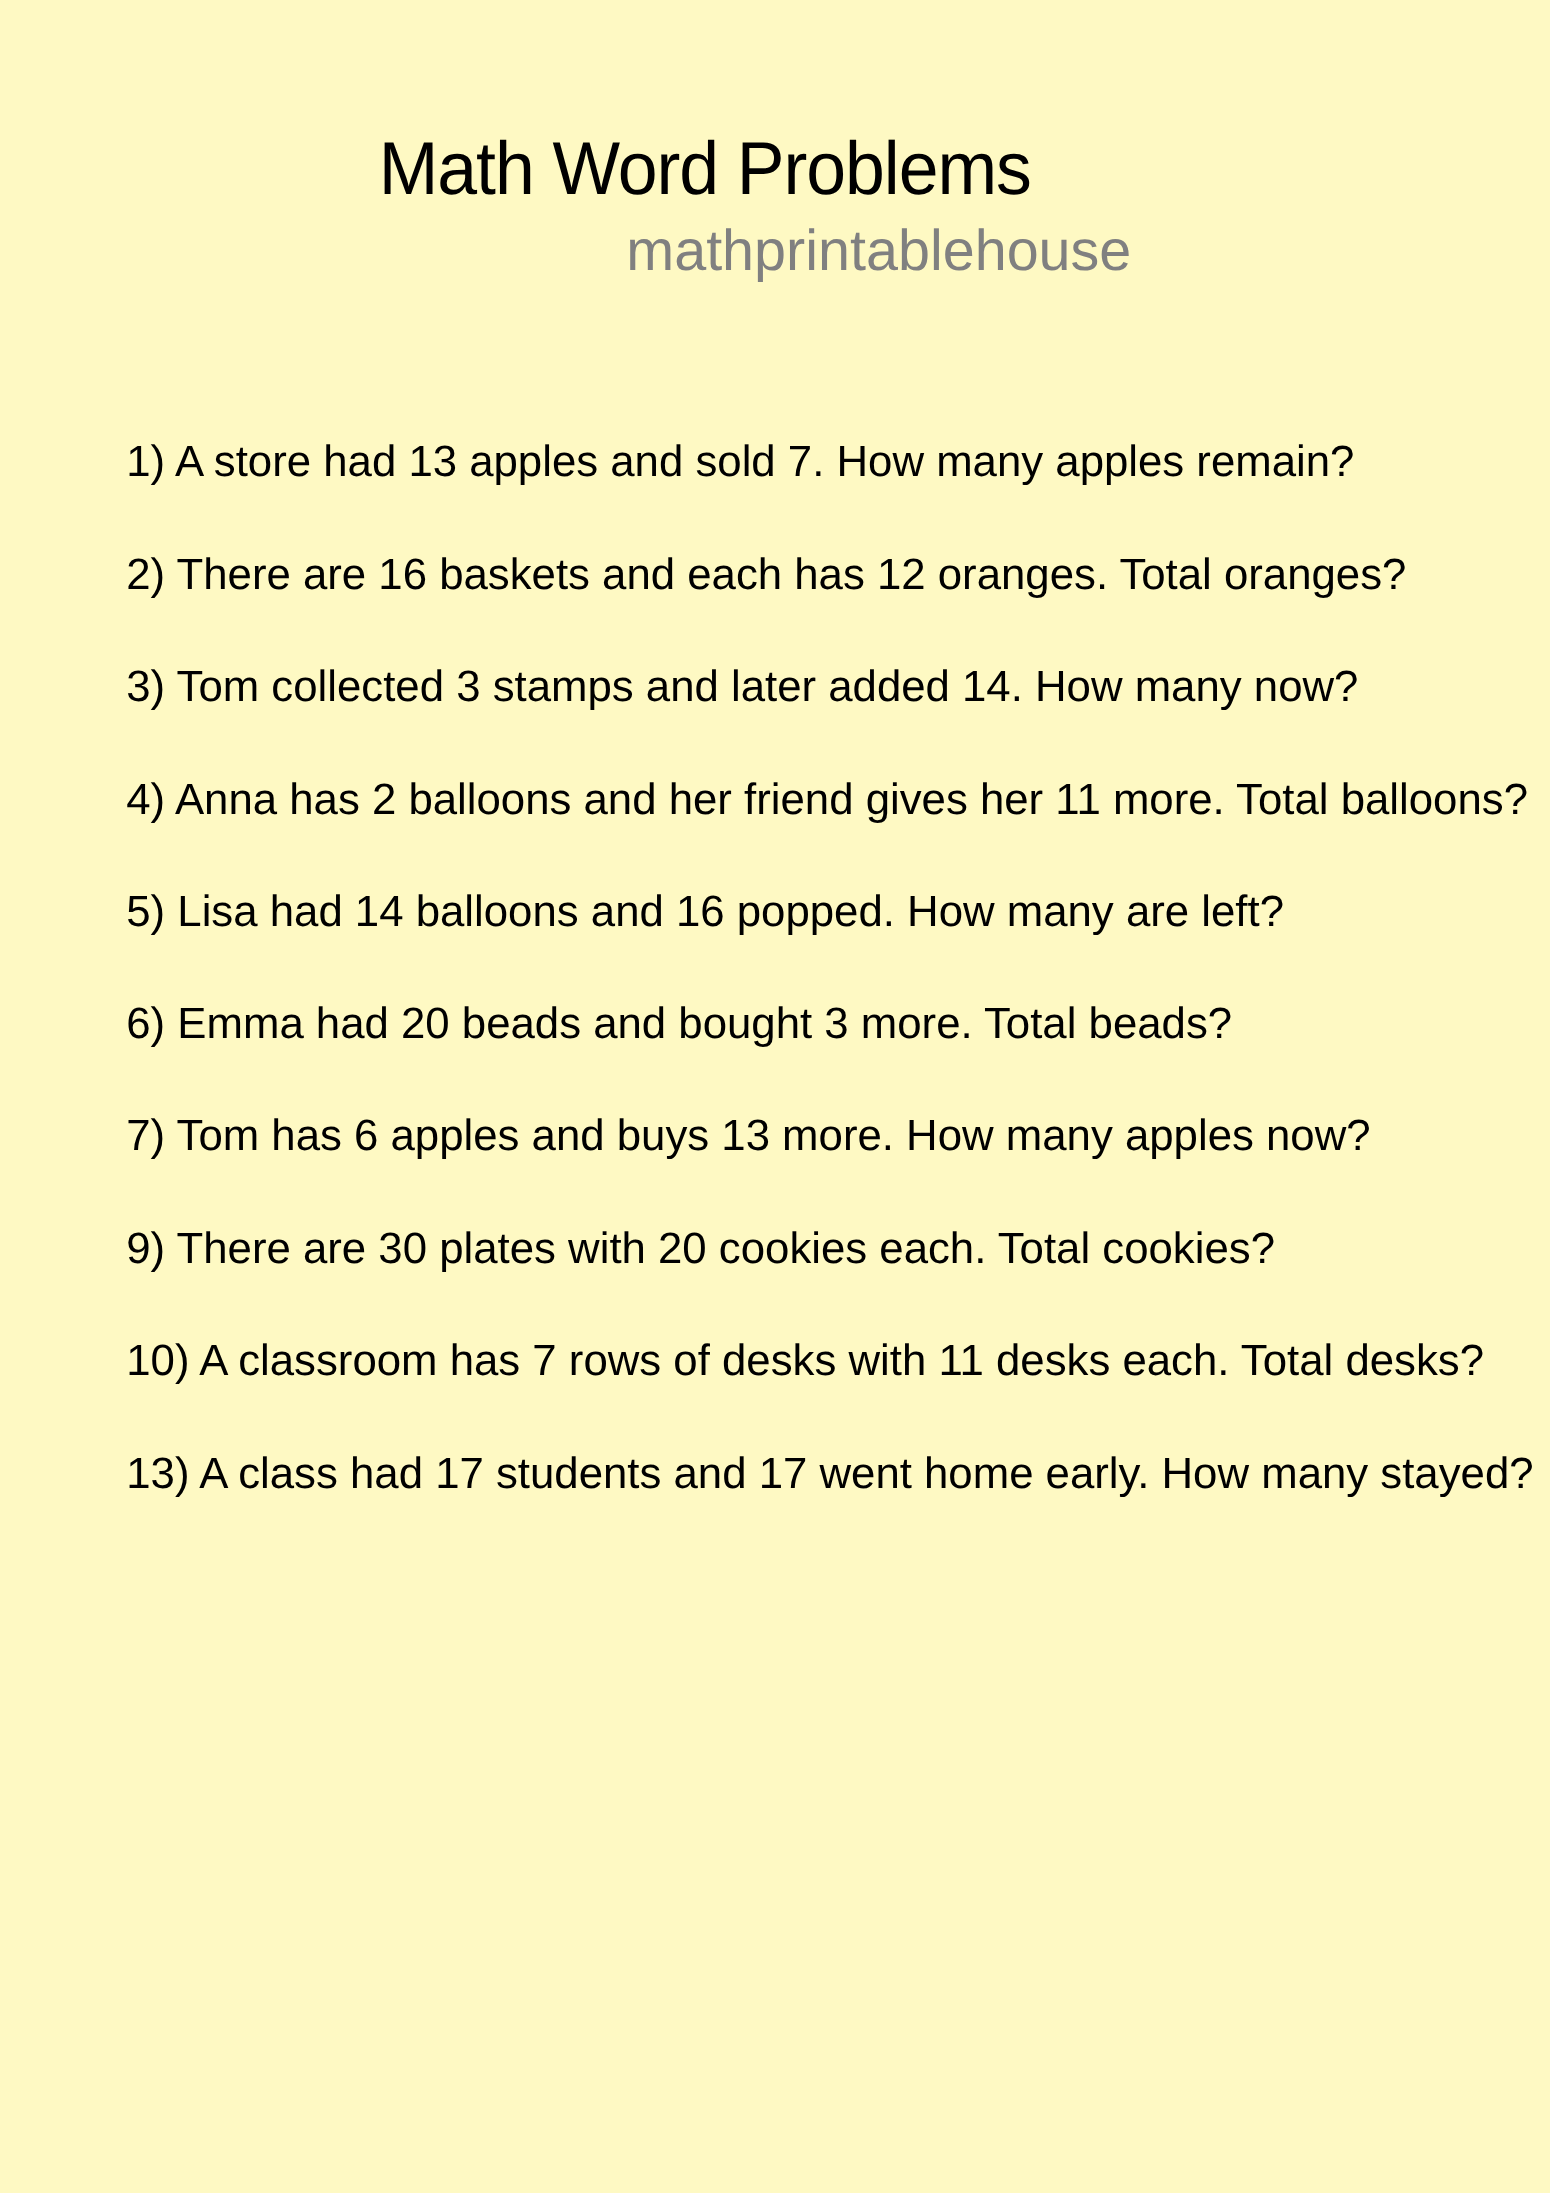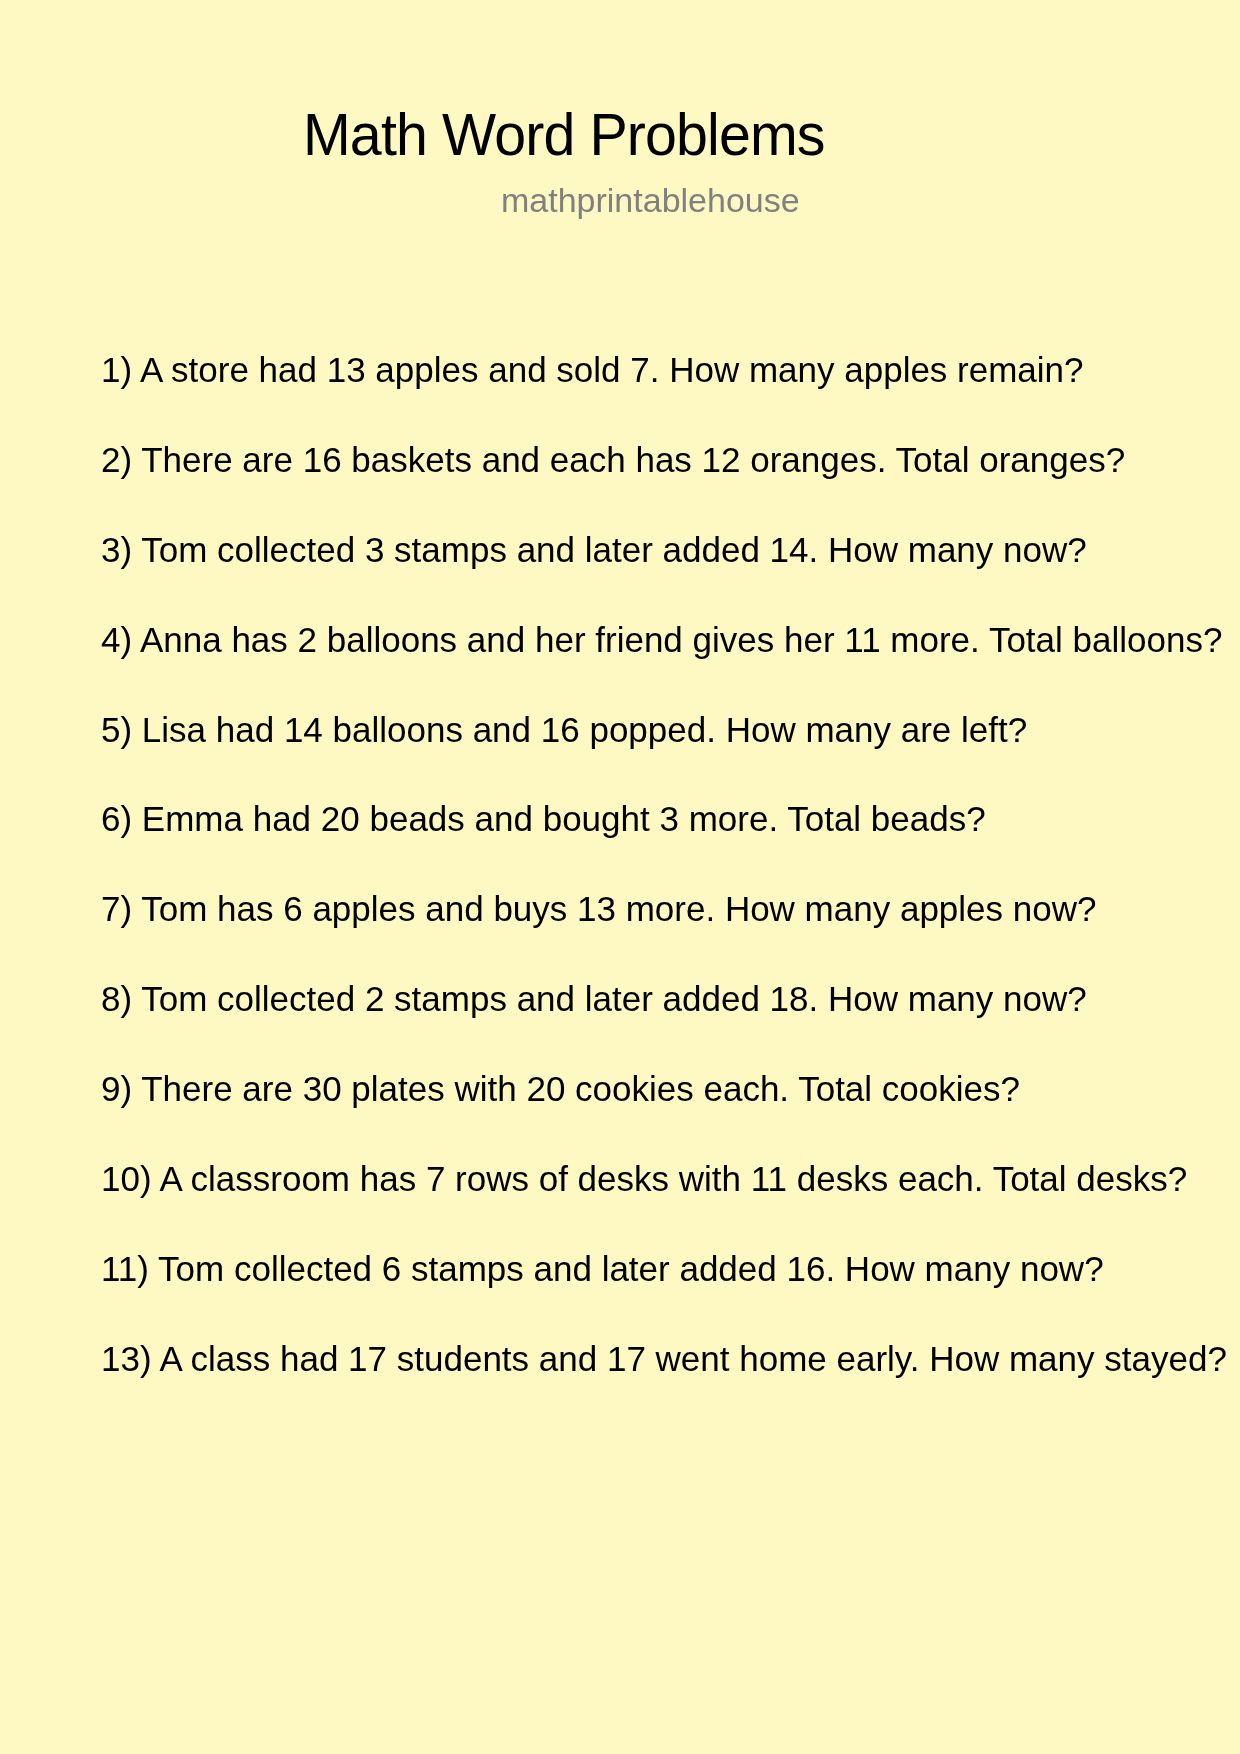--- a/index.html
+++ b/index.html
@@ -33,21 +33,21 @@
       letter-spacing: -0.9px;
       margin: 0;
       font-weight: normal;
       transform-origin: left top;
       transform: scaleX(0.955);
     }
     .subtitle {
       position: absolute;
       left: 501px;
       top: 180px;
-      font-size: 34px;
+      font-size: 46px;
       line-height: 40px;
       color: #808080;
       white-space: nowrap;
       margin: 0;
     }
     .problems {
       position: absolute;
       left: 101px;
       top: 350px;
       width: 1139px;
@@ -71,19 +71,17 @@
   <div class="subtitle">mathprintablehouse</div>
 
   <ul class="problems">
     <li class="problem">1) A store had 13 apples and sold 7. How many apples remain?</li>
     <li class="problem">2) There are 16 baskets and each has 12 oranges. Total oranges?</li>
     <li class="problem">3) Tom collected 3 stamps and later added 14. How many now?</li>
     <li class="problem">4) Anna has 2 balloons and her friend gives her 11 more. Total balloons?</li>
     <li class="problem">5) Lisa had 14 balloons and 16 popped. How many are left?</li>
     <li class="problem">6) Emma had 20 beads and bought 3 more. Total beads?</li>
     <li class="problem">7) Tom has 6 apples and buys 13 more. How many apples now?</li>
-    <li class="problem">8) Tom collected 2 stamps and later added 18. How many now?</li>
     <li class="problem">9) There are 30 plates with 20 cookies each. Total cookies?</li>
     <li class="problem">10) A classroom has 7 rows of desks with 11 desks each. Total desks?</li>
-    <li class="problem">11) Tom collected 6 stamps and later added 16. How many now?</li>
     <li class="problem">13) A class had 17 students and 17 went home early. How many stayed?</li>
   </ul>
 </div>
 
 </body></html>

